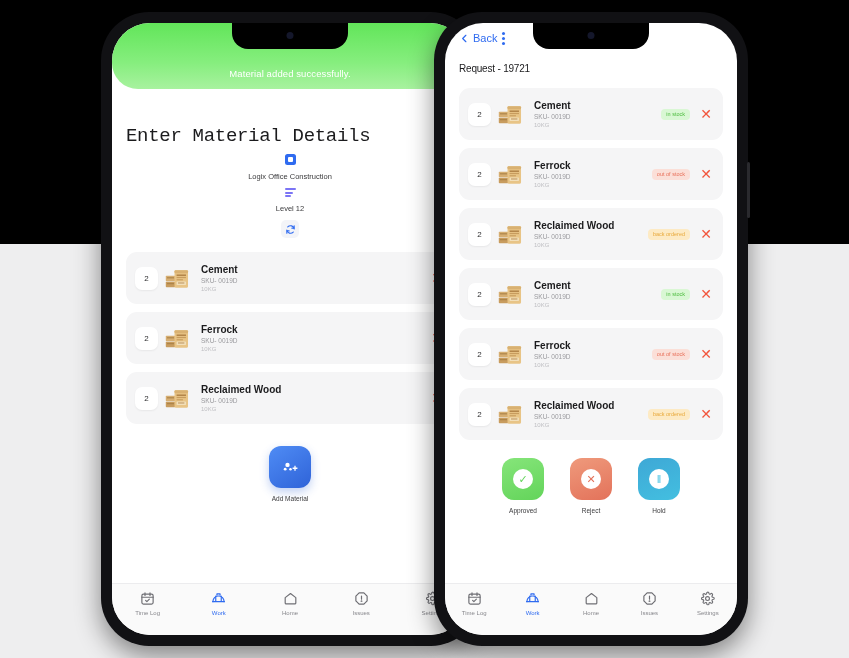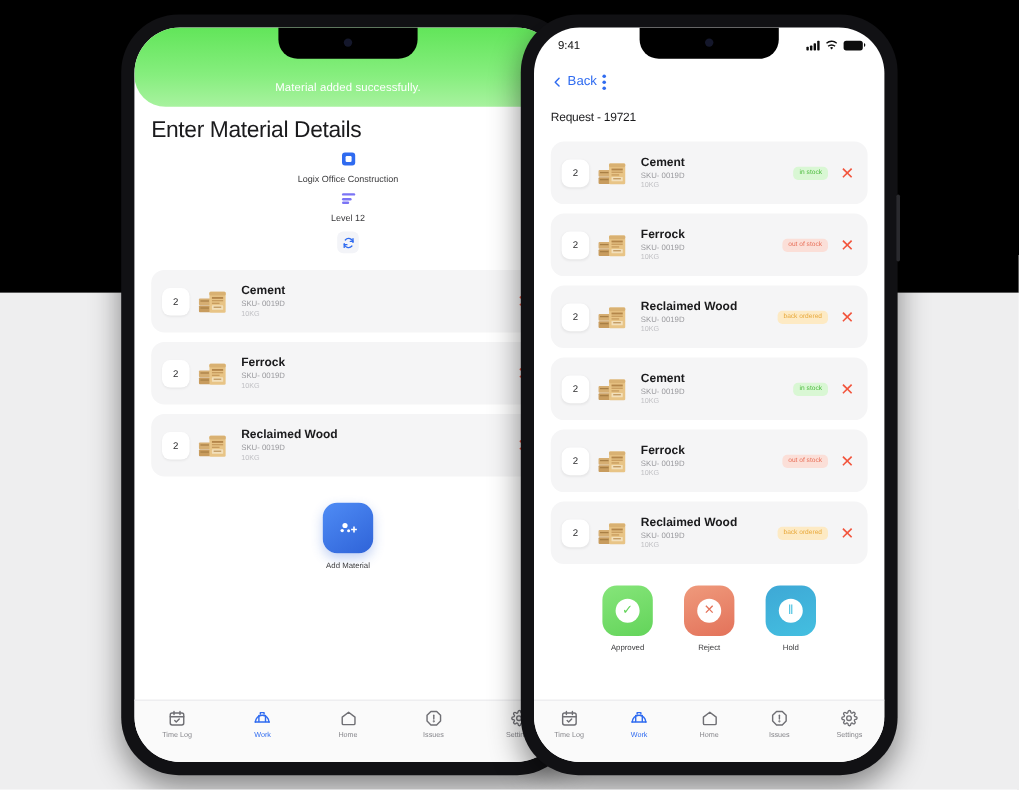--- a/index.html
+++ b/index.html
@@ -90,22 +90,23 @@
     color: #ffffff;
     font-size: 9.5px;
     letter-spacing: 0.1px;
   }
 
   .page-pad { padding: 0 14px; }
 
   .page-title {
     font-size: 19px;
     color: #1b1b1d;
-    margin-top: 9px;
+    margin-top: 36px;
     letter-spacing: -0.3px;
+    font-family: Liberation Mono, monospace;
   }
   .meta-row {
     display: flex;
     align-items: center;
     gap: 7px;
     margin-top: 7px;
     flex-direction: column;
   }
   .meta-text {
     font-size: 7.5px;
@@ -549,35 +550,20 @@
       </div>
   </div>
 </div>
 
 <div class="phone" id="phone-right">
   <div class="phone-inner">
     <div class="notch">
         <span class="cam"></span>
       </div>
 
-    <div class="statusbar">
-      <span class="sb-time">9:41</span>
-      <span class="sb-icons">
-        <span class="sig">
-            <i></i>
-            <i></i>
-            <i></i>
-            <i></i>
-          </span>
-        <svg viewBox="0 0 24 18" width="12" height="10" fill="#0d0d0d">
-          <path d="M12 15.6l2.6-3.1a4 4 0 0 0-5.2 0zM12 9.1c1.9 0 3.7.7 5 1.9l1.6-1.9A10 10 0 0 0 12 6.6a10 10 0 0 0-6.6 2.5L7 11a7.6 7.6 0 0 1 5-1.9zM12 3.2c2.9 0 5.6 1 7.7 2.8l1.6-1.9A14 14 0 0 0 12 .6 14 14 0 0 0 2.7 4.1l1.6 1.9A11.6 11.6 0 0 1 12 3.2z"></path>
-        </svg>
-        <span class="batt"></span>
-      </span>
-    </div>
 
     <div class="navbar">
       <span class="nav-back">
         <svg viewBox="0 0 24 24" width="11" height="11" fill="none" stroke="currentColor" stroke-width="2.6" stroke-linecap="round" stroke-linejoin="round">
             <path d="M15 5L8 12l7 7"></path>
           </svg>
         <span>Back</span>
       </span>
       <span class="kebab">
           <i></i>

